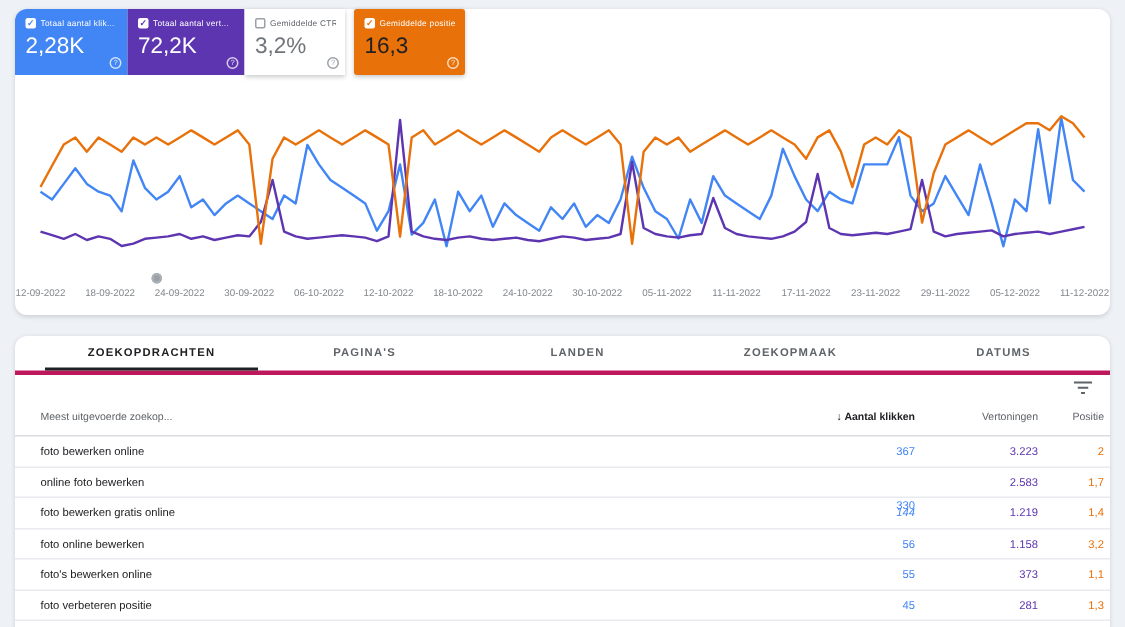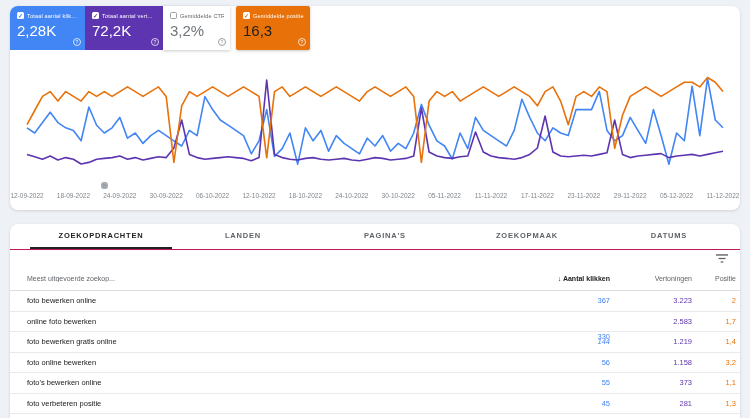--- a/index.html
+++ b/index.html
@@ -32,21 +32,21 @@
 
   
   .chart { position:absolute; top:44px; left:0; width:730px; height:160px; }
   #chart-svg { position:absolute; top:10px; left:0; width:730px; height:120px; }
   .annot-dot { position:absolute; top:132px; width:7px; height:7px; border-radius:50%;
                background:#9aa0a6; box-shadow:inset 0 0 0 1.5px #aab0b6; cursor:pointer; }
   .x-axis { position:absolute; top:142px; left:0; width:730px; height:12px; }
   .tick { position:absolute; transform:translateX(-50%); font-size:6.5px; color:#80868b; white-space:nowrap; }
 
   
-  .tabs { display:flex; height:26px; padding-left:20px; border-bottom:1px solid #be185d; }
+  .tabs { display:flex; height:26px; padding-left:20px; border-bottom:3px solid #be185d; }
   .tab { flex:1; display:flex; align-items:center; justify-content:center; font-size:7.5px;
          font-weight:bold; color:#5f6368; letter-spacing:.8px; cursor:pointer; border-bottom:2px solid transparent; }
   .tab.active { color:#202124; border-bottom:2px solid #202124; }
 
   .toolbar { height:16px; position:relative; }
   .filter-icon { position:absolute; right:12px; top:4px; width:12px; height:9px; cursor:pointer; }
 
   
   .t-header { display:flex; height:25px; align-items:center; border-bottom:1px solid #dadce0;
               font-size:7px; color:#5f6368; padding-right:4px; }
@@ -129,22 +129,22 @@
         <span class="tick" style="left: 713px;">11-12-2022</span>
       </div>
   </div>
 
 </section>
 
 <section class="panel panel-bottom">
 
   <div class="tabs">
     <div class="tab active">ZOEKOPDRACHTEN</div>
+    <div class="tab">PAGINA'S</div>
     <div class="tab">LANDEN</div>
-    <div class="tab">PAGINA'S</div>
     <div class="tab">ZOEKOPMAAK</div>
     <div class="tab">DATUMS</div>
   </div>
 
   <div class="toolbar">
     <svg class="filter-icon" viewBox="0 0 12 9">
       <line x1="0" y1="1" x2="12" y2="1" stroke="#5f6368" stroke-width="1.3"></line>
       <line x1="2.5" y1="4.5" x2="9.5" y2="4.5" stroke="#5f6368" stroke-width="1.3"></line>
       <line x1="4.7" y1="8" x2="7.3" y2="8" stroke="#5f6368" stroke-width="1.3"></line>
     </svg>

